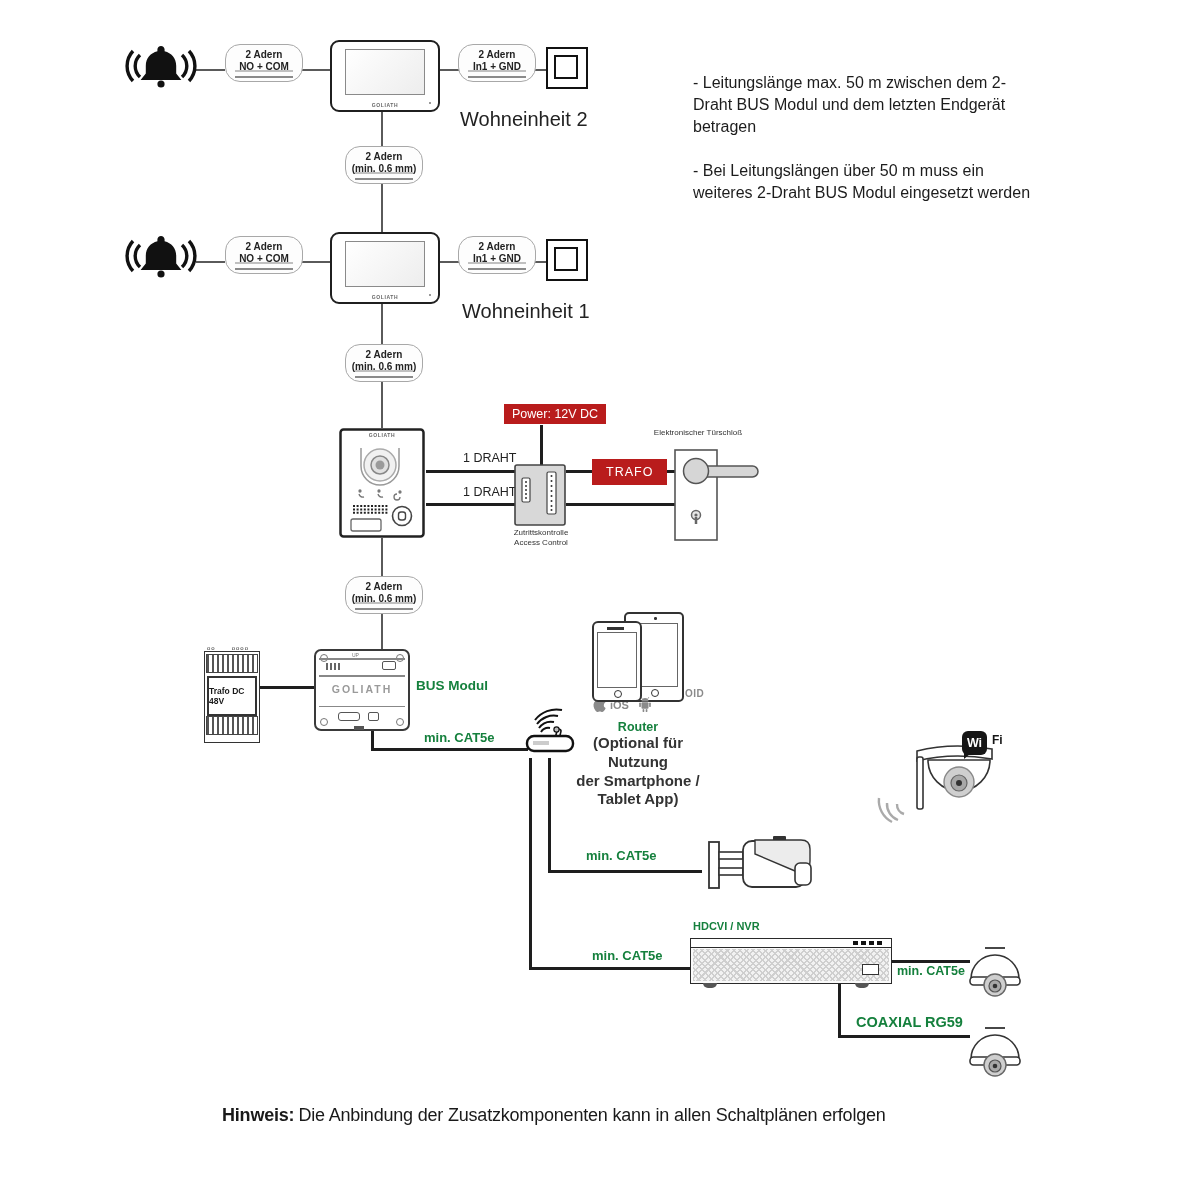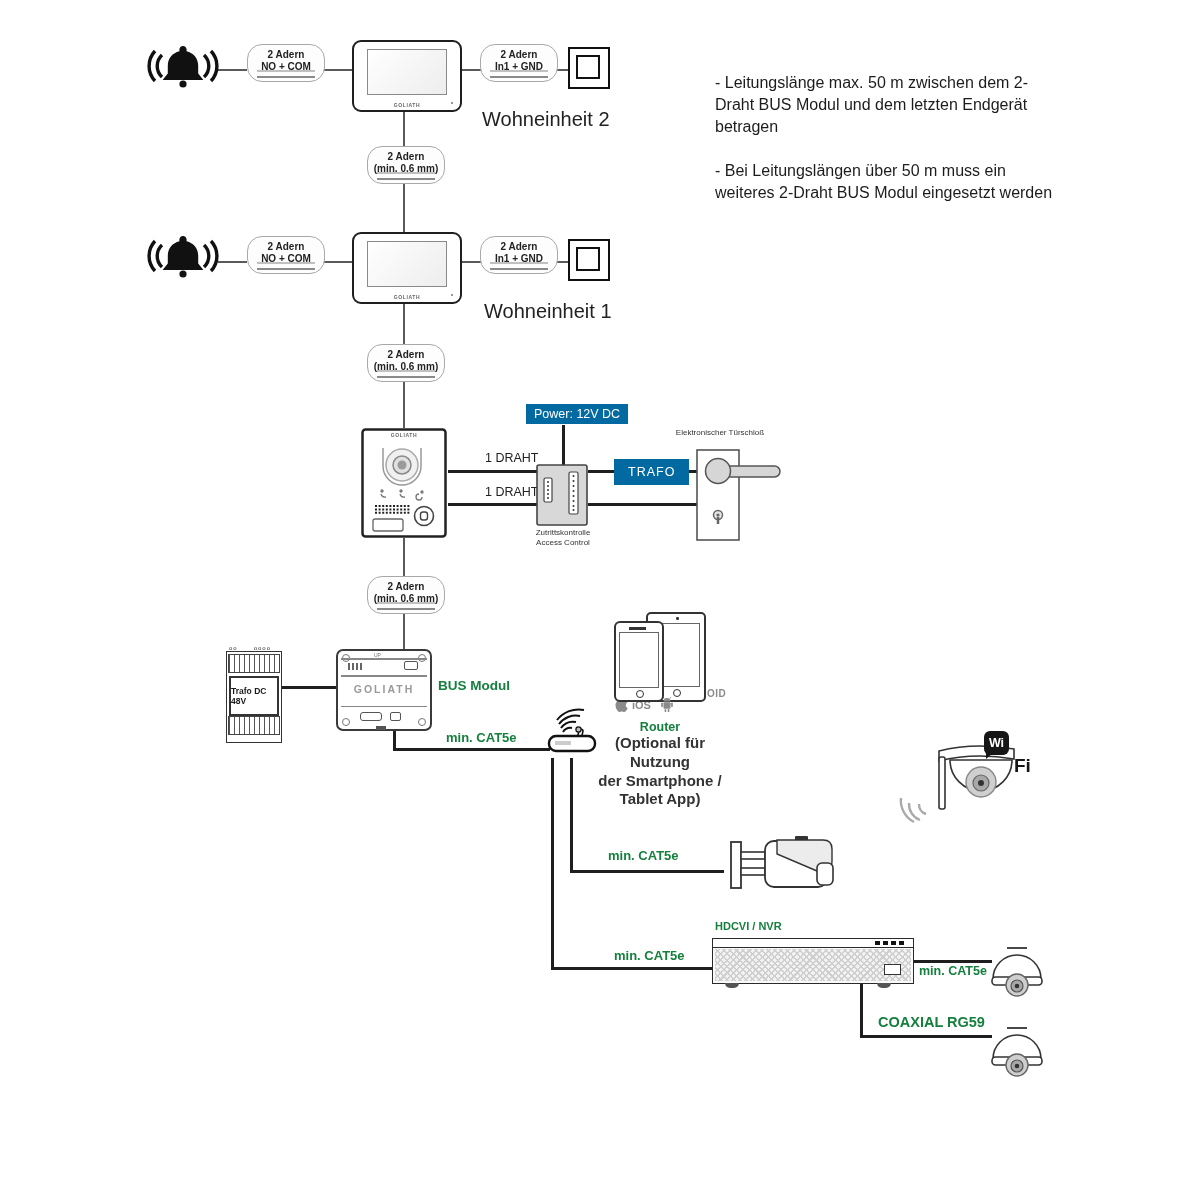--- a/index.html
+++ b/index.html
@@ -1,17 +1,17 @@
 <!DOCTYPE html>
 <html><head>
 <meta charset="utf-8">
 <style>
   html,body{margin:0;padding:0;background:#fff;}
   #canvas{position:relative;width:1068px;height:1200px;background:#fff;overflow:hidden;
-          font-family:"Liberation Sans",sans-serif;color:#1a1a1a;margin-left:22px;}
+          font-family:"Liberation Sans",sans-serif;color:#1a1a1a;}
   
   .hl{position:absolute;height:2px;background:#5a5a5a;}
   .vl{position:absolute;width:2px;background:#5a5a5a;}
   .hlb{position:absolute;height:2.5px;background:#1e1e1e;}
   .vlb{position:absolute;width:2.5px;background:#1e1e1e;}
   
   .pill{position:absolute;width:74px;background:#fdfdfd;border:1.5px solid #a8a8a8;
         border-radius:15px;text-align:center;padding:4px 1px 8px;line-height:1.18;z-index:3;}
   .pill::after{content:'';position:absolute;left:9px;right:9px;bottom:3px;height:4px;
         border-top:2px solid #c0c0c0;border-bottom:2px solid #8a8a8a;}
@@ -21,21 +21,21 @@
         border-radius:9px;z-index:3;}
   .monitor .screen{position:absolute;left:13px;right:13px;top:7px;bottom:15px;
         border:1.5px solid #8a8a8a;background:linear-gradient(135deg,#ffffff 0%,#ededed 100%);}
   .monitor .brand{position:absolute;left:0;right:0;bottom:2px;text-align:center;
         font-size:5px;letter-spacing:.6px;color:#666;font-weight:bold;}
   .monitor .mic{position:absolute;right:7px;bottom:6px;width:2.5px;height:2.5px;background:#777;border-radius:50%;}
   
   .doorbtn{position:absolute;width:38px;height:38px;border:2.5px solid #111;background:#fff;}
   .doorbtn .inner{position:absolute;left:6px;top:6px;width:20px;height:20px;border:2.5px solid #111;}
   
-  .blacktag{position:absolute;background:#0369a1;color:#fff;font-size:12.5px;padding:3px 8px;z-index:3;}
+  .blacktag{position:absolute;background:#b91c1c;color:#fff;font-size:12.5px;padding:3px 8px;z-index:3;}
   
   .unitname{position:absolute;font-size:20px;color:#222;}
   .catlabel{position:absolute;font-size:13px;font-weight:bold;color:#15803d;}
   
   .din{position:absolute;left:204px;top:651px;width:54px;height:90px;border:1.5px solid #333;background:#fff;z-index:3;}
   .din .ribs{position:absolute;left:1px;right:1px;height:17px;border:1px solid #444;
         background:repeating-linear-gradient(90deg,#555 0 1.5px,#fff 1.5px 5px);}
   .din .lab{position:absolute;left:2px;right:2px;top:24px;height:36px;border:2px solid #333;
         display:flex;align-items:center;justify-content:center;font-size:8.5px;font-weight:bold;}
   .din .dots{position:absolute;top:-7px;left:2px;right:2px;font-size:6px;letter-spacing:1px;color:#333;}
@@ -86,21 +86,21 @@
   
   .notes{position:absolute;left:693px;top:72px;width:352px;font-size:16px;line-height:1.38;color:#1c1c1c;}
   .notes .t{font-weight:bold;}
   .notes p{margin:0 0 22px 0;}
   .notes .t{margin-bottom:0;}
   
   .wibadge{position:absolute;left:962px;top:731px;width:25px;height:24px;background:#161616;border-radius:6px;
         color:#fff;font-size:12.5px;font-weight:bold;text-align:center;line-height:24px;z-index:4;}
   .wibadge::after{content:'';position:absolute;left:2px;bottom:-4px;border-left:7px solid #161616;
         border-bottom:6px solid transparent;}
-  .fitext{position:absolute;left:992px;top:755px;font-size:19px;font-weight:bold;color:#161616;z-index:4;}
+  .fitext{position:absolute;left:992px;top:733px;font-size:12px;font-weight:bold;color:#161616;z-index:4;}
   .footer{position:absolute;left:222px;top:1105px;width:760px;font-size:18px;color:#1a1a1a;letter-spacing:-0.2px;}
   .footer b{margin-right:4px;}
   .d1{position:absolute;font-size:12.5px;color:#222;z-index:3;}
   svg{position:absolute;overflow:visible;z-index:3;}
   .doorbrand{position:absolute;left:339px;top:432px;width:86px;text-align:center;font-size:5px;
         letter-spacing:.6px;color:#666;font-weight:bold;z-index:4;}
 </style>
 </head>
 <body>
 
@@ -408,14 +408,17 @@
     <circle cx="27" cy="42" r="6" fill="#a8a8a8" stroke="#555" stroke-width="1.2"></circle>
     <circle cx="27" cy="42" r="2.3" fill="#333"></circle>
   </svg>
   <div class="catlabel" style="left:856px;top:1014px;font-size:14.5px">COAXIAL RG59</div>
 
   <div class="notes">
     <p>- Leitungslänge max. 50 m zwischen dem 2-Draht BUS Modul und dem letzten Endgerät betragen</p>
     <p>- Bei Leitungslängen über 50 m muss ein weiteres 2-Draht BUS Modul eingesetzt werden</p>
   </div>
 
+  <div class="footer">
+    <b>Hinweis:</b><span>Die Anbindung der Zusatzkomponenten kann in allen Schaltplänen erfolgen</span>
+  </div>
 
 </div>
 
 </body></html>

